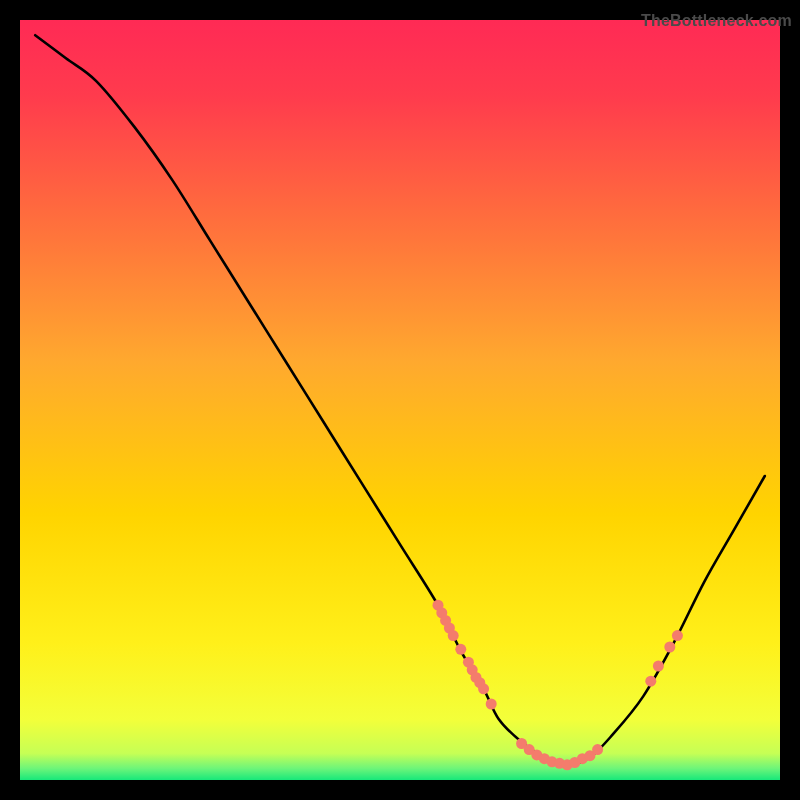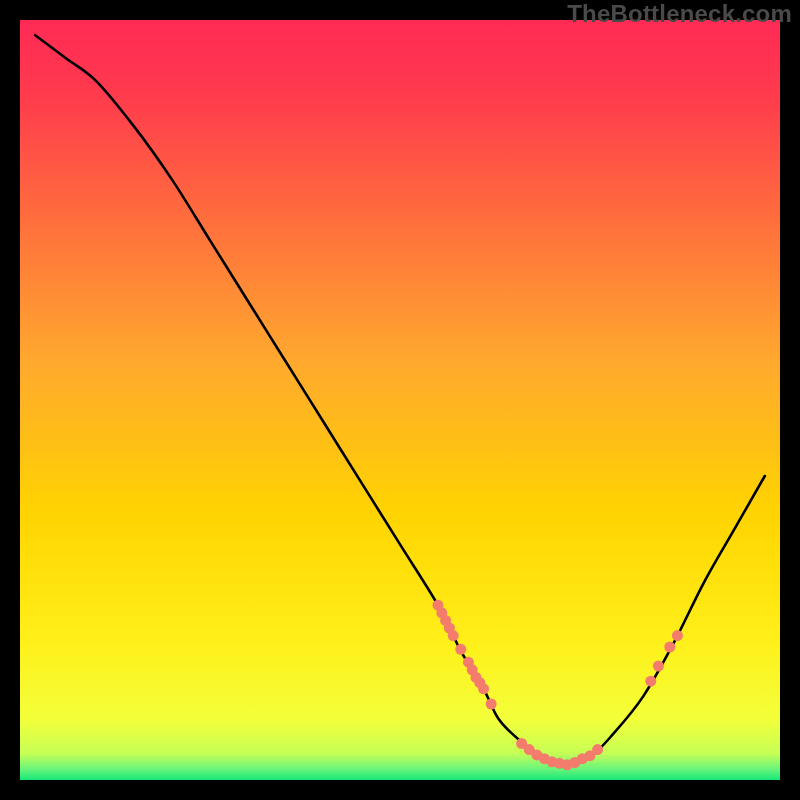--- a/index.html
+++ b/index.html
@@ -12,24 +12,24 @@
     overflow: hidden;
   }
   .frame {
     position: relative;
     width: 800px;
     height: 800px;
     background: #000;
   }
   .watermark {
     position: absolute;
-    top: 0;
+    top: 12px;
     right: 8px;
     color: #4a4a4a;
-    font-size: 24px;
+    font-size: 16px;
     font-weight: 600;
     letter-spacing: 0.2px;
     z-index: 5;
   }
   .plot-wrap {
     position: absolute;
     left: 20px;
     top: 20px;
     width: 760px;
     height: 760px;

